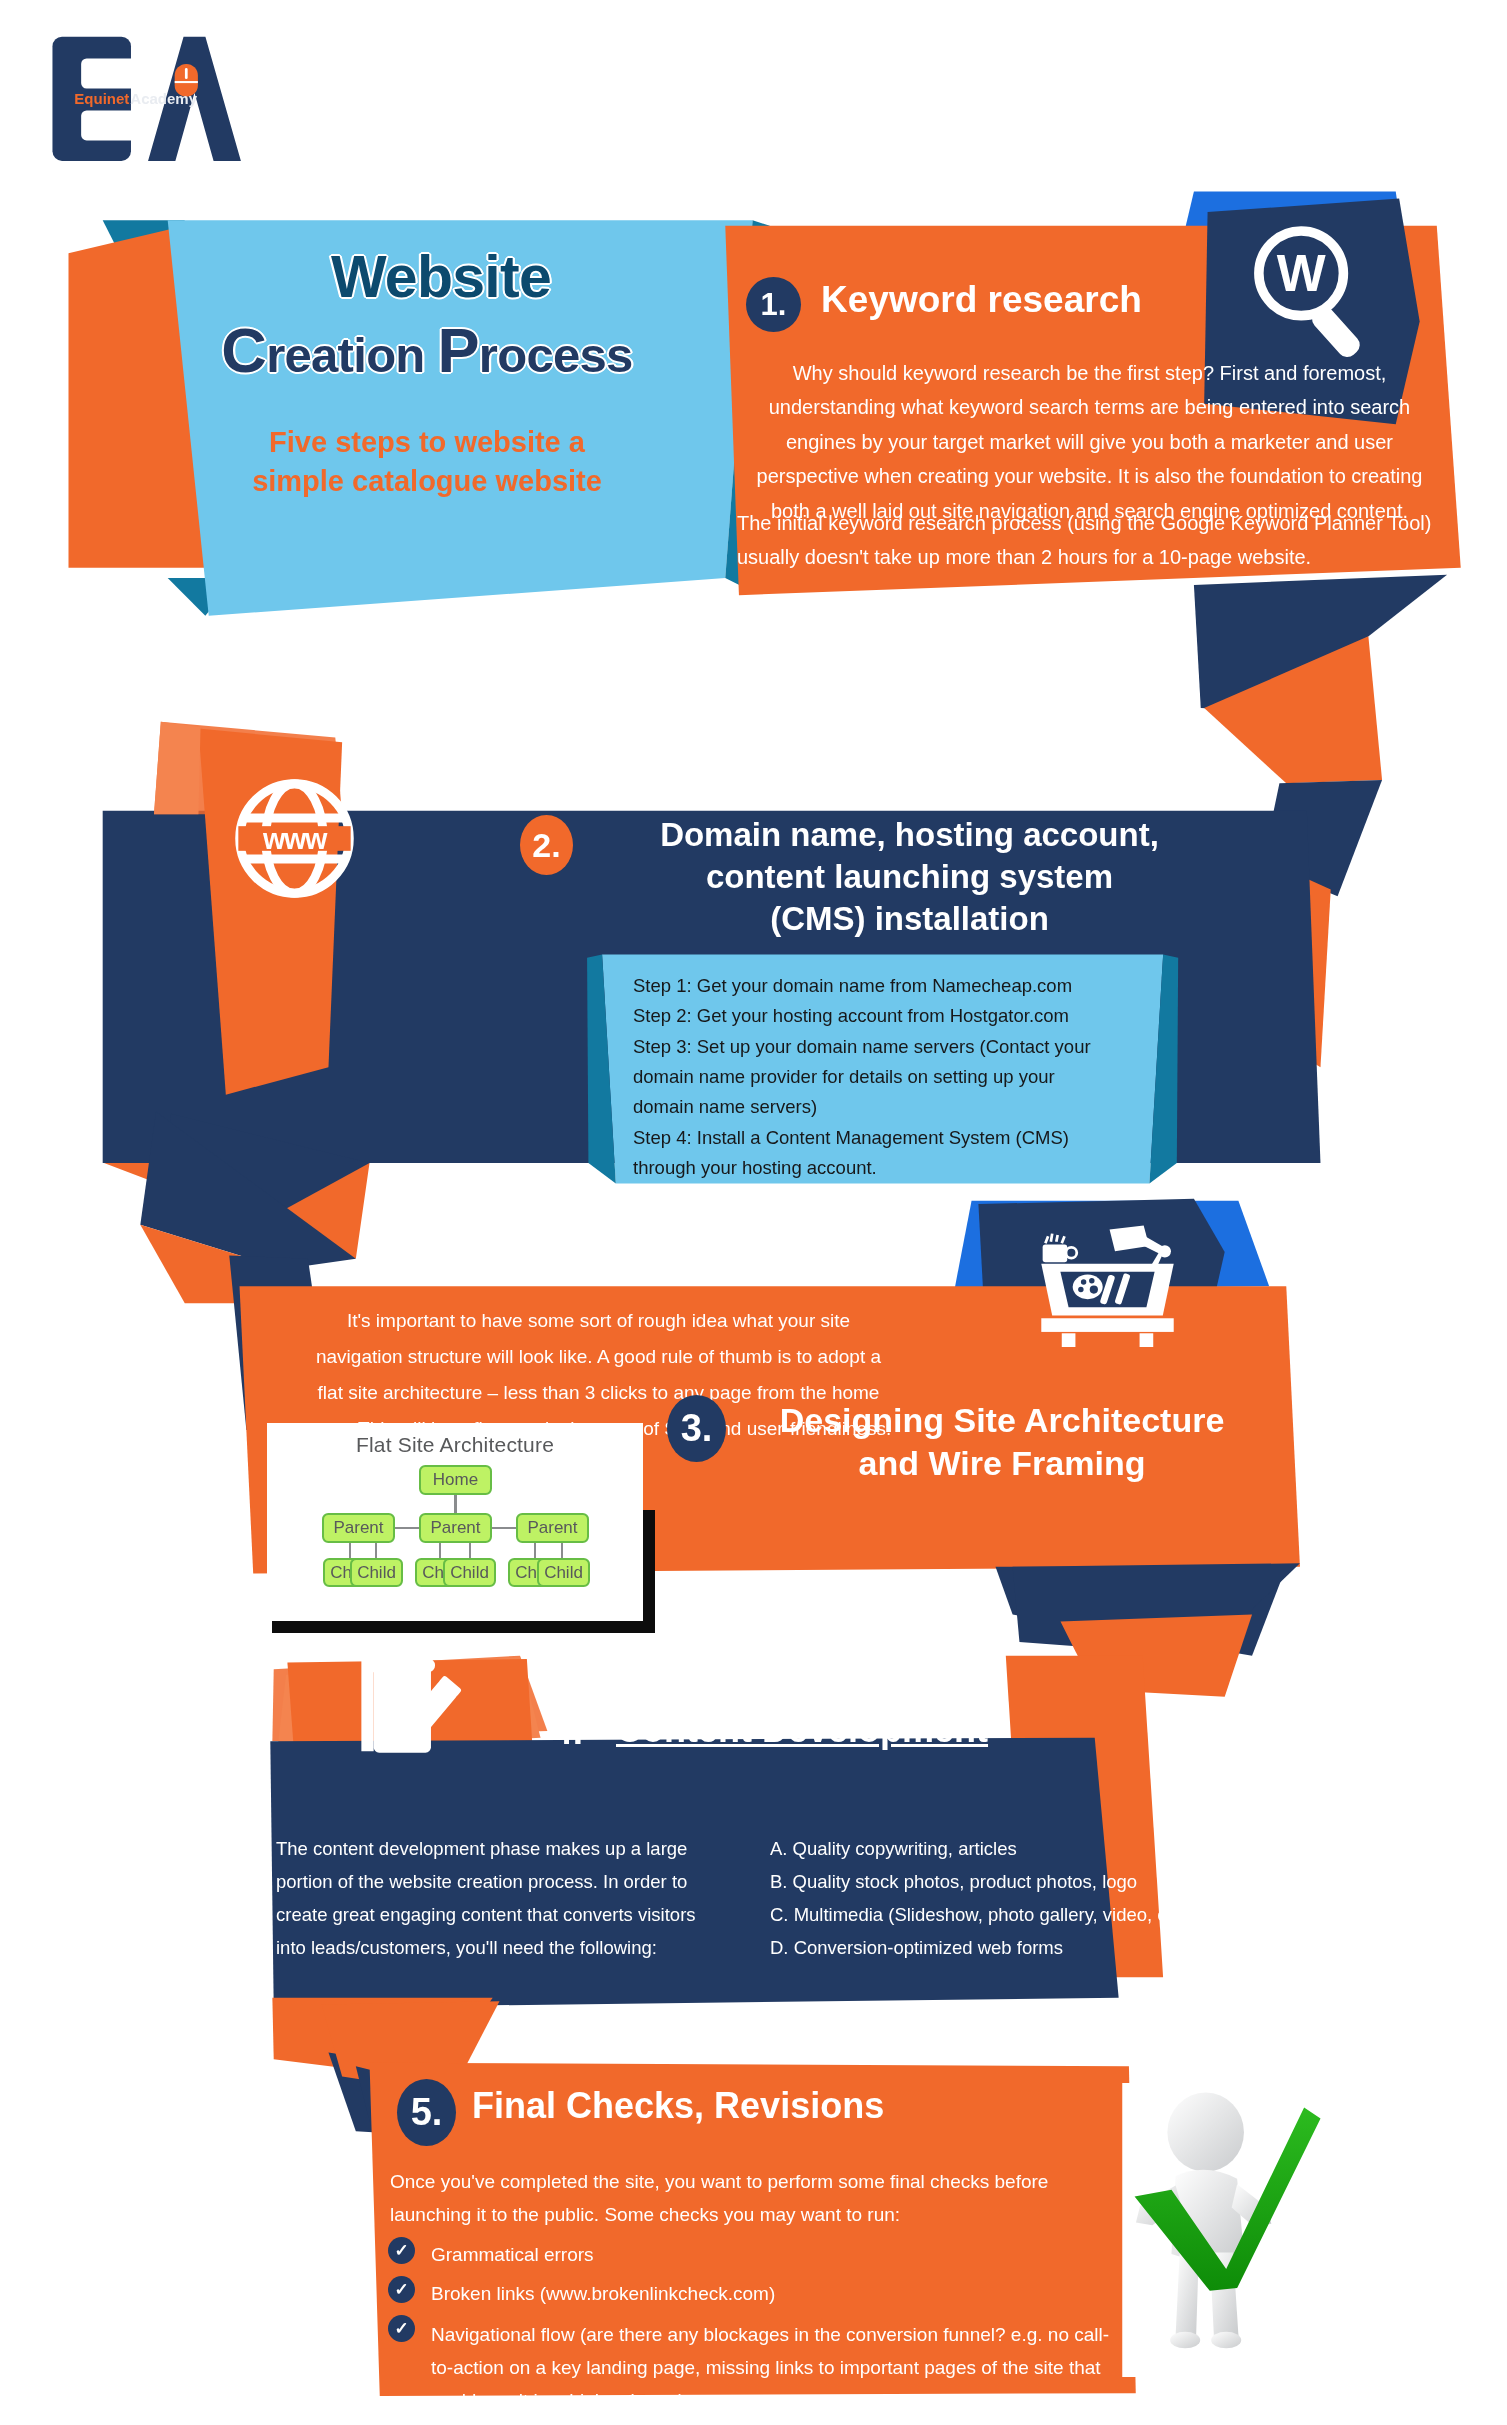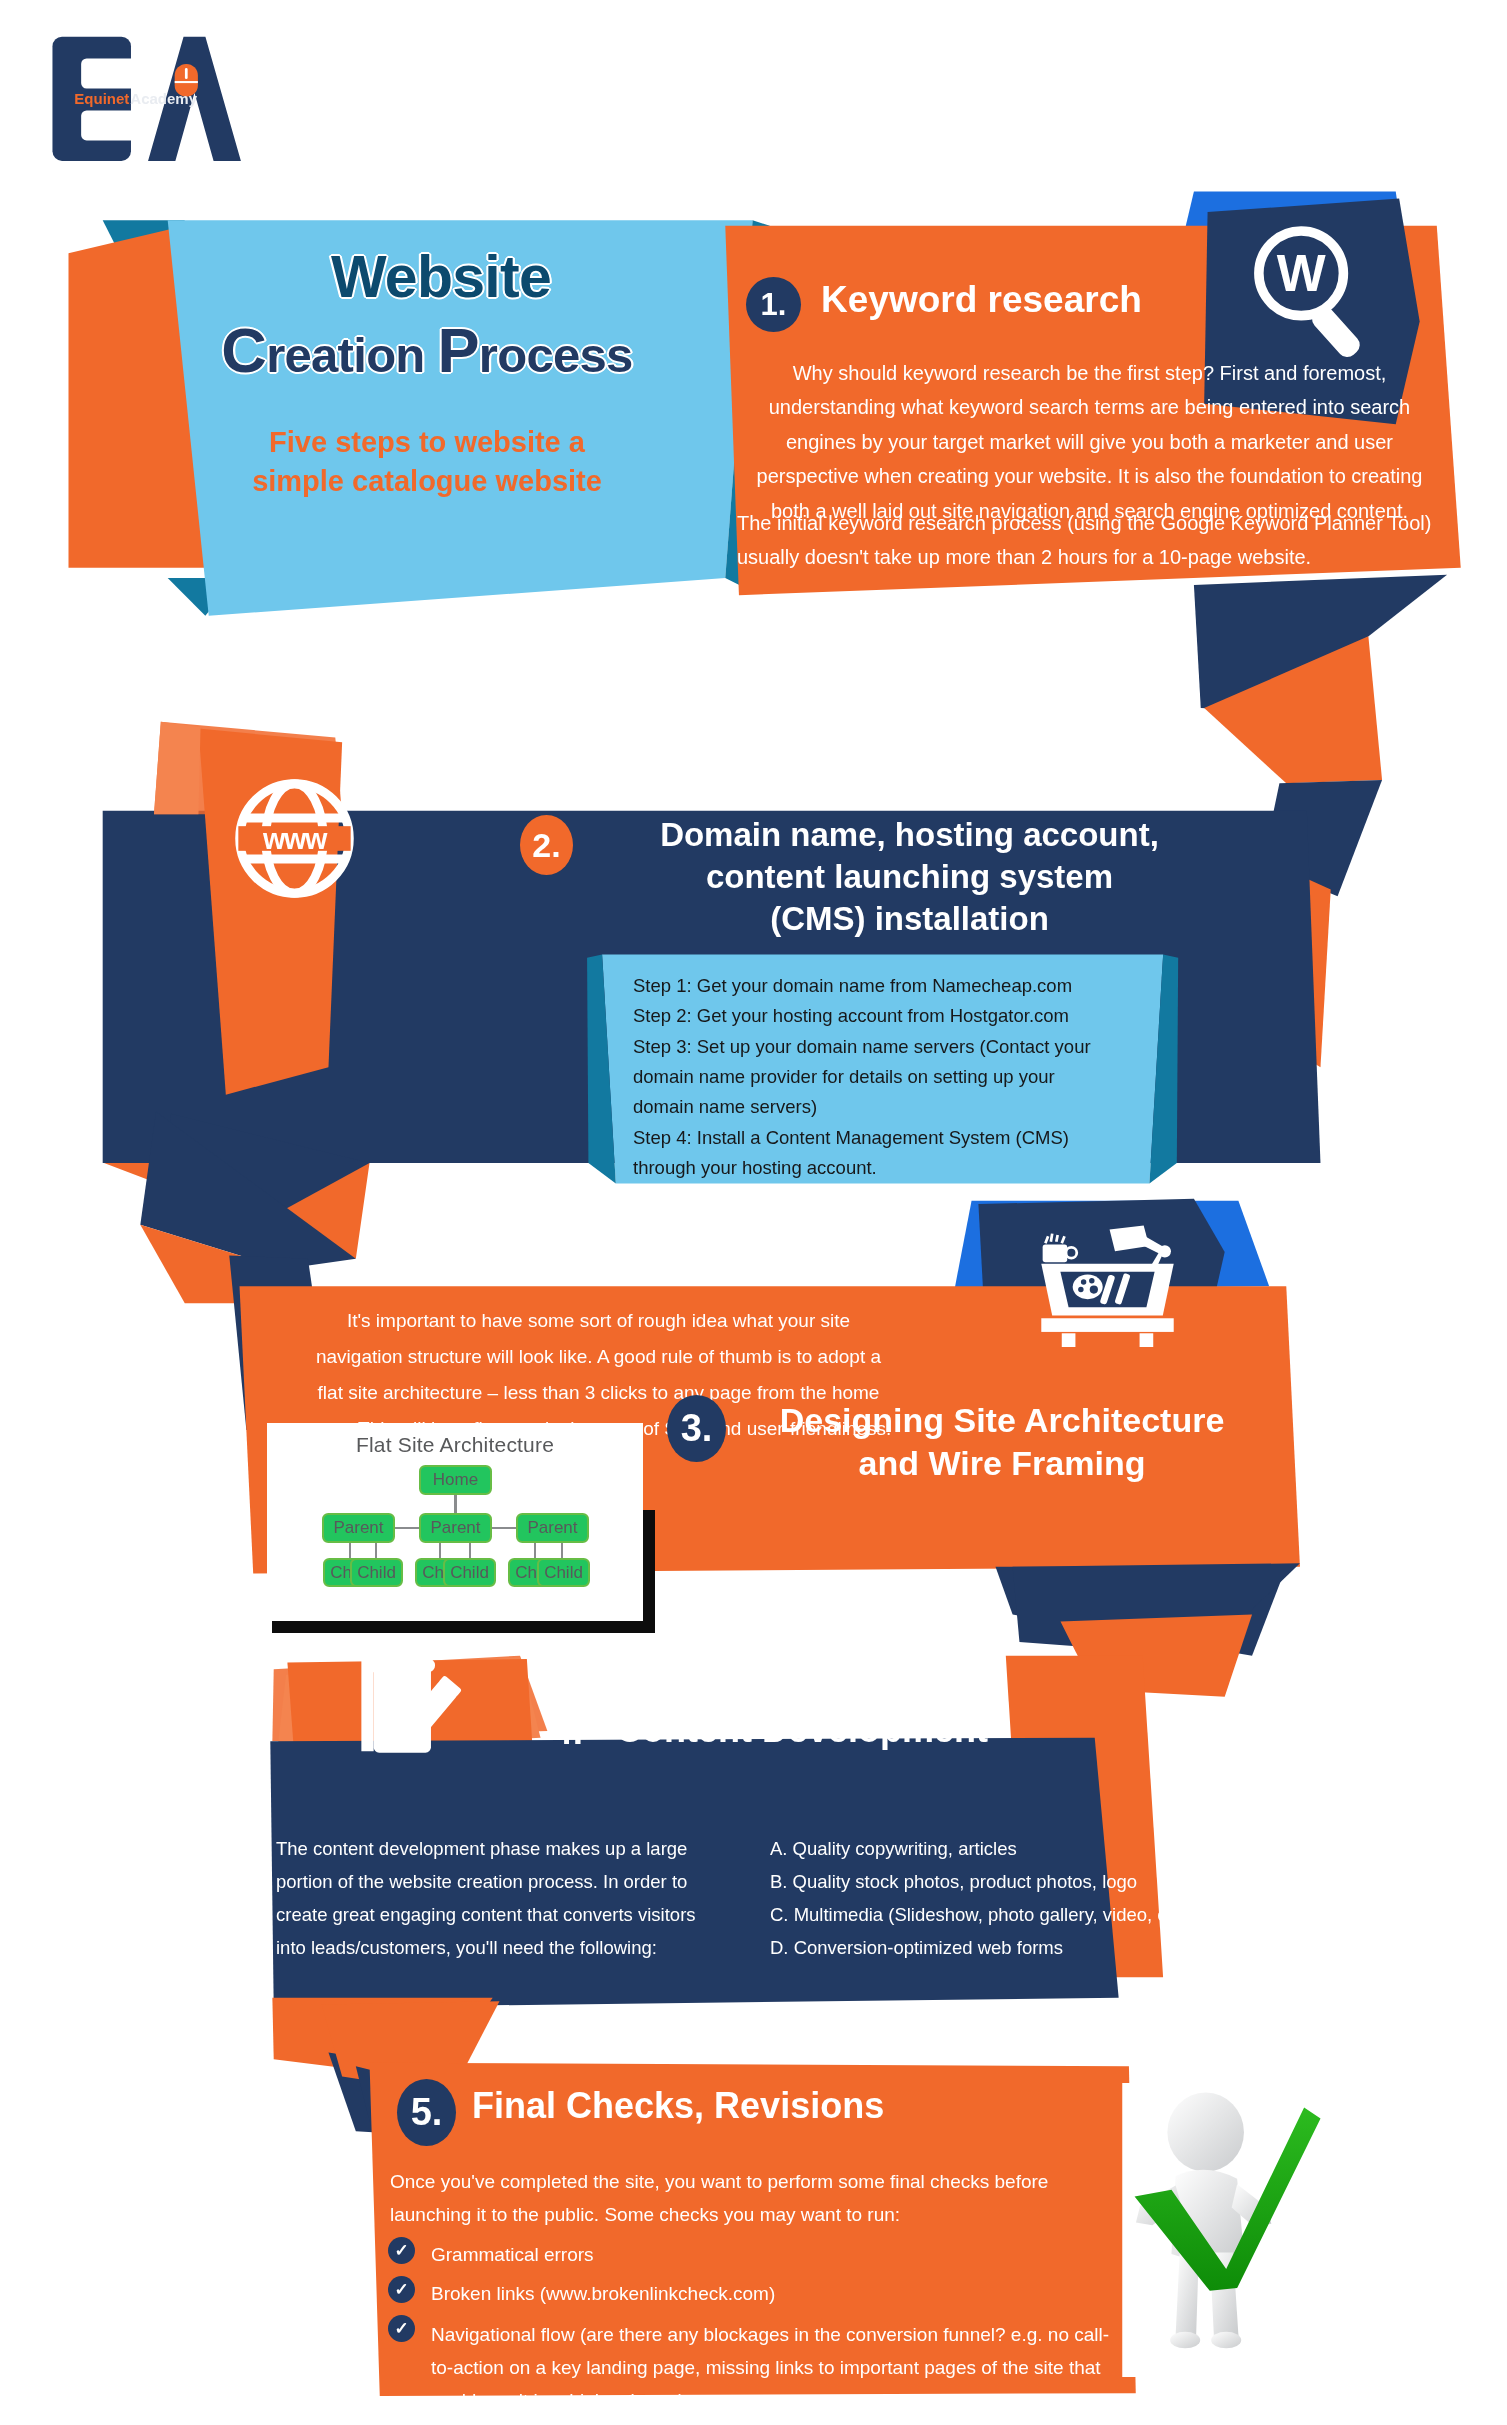--- a/index.html
+++ b/index.html
@@ -46,21 +46,21 @@
   .body-white { position:absolute; color:#ffffff; }
 
   
   #fsa {
     position:absolute; left:267px; top:1423px; width:376px; height:198px;
     background:#ffffff;
   }
   #fsa-shadow { position:absolute; left:272px; top:1510px; width:383px; height:123px; background:#0c0c0c; }
   #fsa .fsa-title { text-align:center; font-size:21px; color:#58595b; padding-top:9.6px; letter-spacing:0.2px; }
   .node {
-    position:absolute; border:2.1px solid #67bd45; border-radius:6.2px; background:#22c55e;
+    position:absolute; border:2.1px solid #67bd45; border-radius:6.2px; background:#bef264;
     display:flex; align-items:center; justify-content:center;
     color:#58595b; font-size:17px;
   }
   .edge { position:absolute; background:#8a8c8e; }
 
   
   .chk {
     position:absolute; width:27px; height:27px; border-radius:50%;
     background:#223a63; color:#ffffff; font-size:17px; font-weight:bold;
     display:flex; align-items:center; justify-content:center;
@@ -283,21 +283,21 @@
       <rect x="96" y="44" width="34" height="82" rx="4" fill="#ffffff"></rect>
       <rect x="96" y="34" width="34" height="14" rx="4" fill="#ffffff"></rect>
       <path d="M96 126 L130 126 L113 152 Z" fill="#ffffff"></path>
     </g>
     <rect x="36" y="20" width="84" height="132" rx="8" fill="#F1692B" opacity="0"></rect>
   </svg>
 
   <div class="num-badge" style="left:547px; top:1707px; width:41px; height:49px; background:transparent; font-size:37px; color:#ffffff;">
     <span>4.</span>
   </div>
-  <div class="step-title" style="left:616px; top:1709px; font-size:36px;">Content Development</div>
+  <div class="step-title" style="left:616px; top:1709px; font-size:36px;text-decoration:underline;">Content Development</div>
 
   <div class="body-white" style="left:276px; top:1833px; width:431px; font-size:18.5px; line-height:1.78;">The content development phase makes up a large portion of the website creation process. In order to create great engaging content that converts visitors into leads/customers, you'll need the following:</div>
 
   <div style="position:absolute; left:726px; top:1833px; width:451px; font-size:18.5px; line-height:1.78; color:#ffffff;margin-left:44px;">
     <div>A. Quality copywriting, articles</div>
     <div>B. Quality stock photos, product photos, logo</div>
     <div>C. Multimedia (Slideshow, photo gallery, video, etc)</div>
     <div>D. Conversion-optimized web forms</div>
   </div>
 

